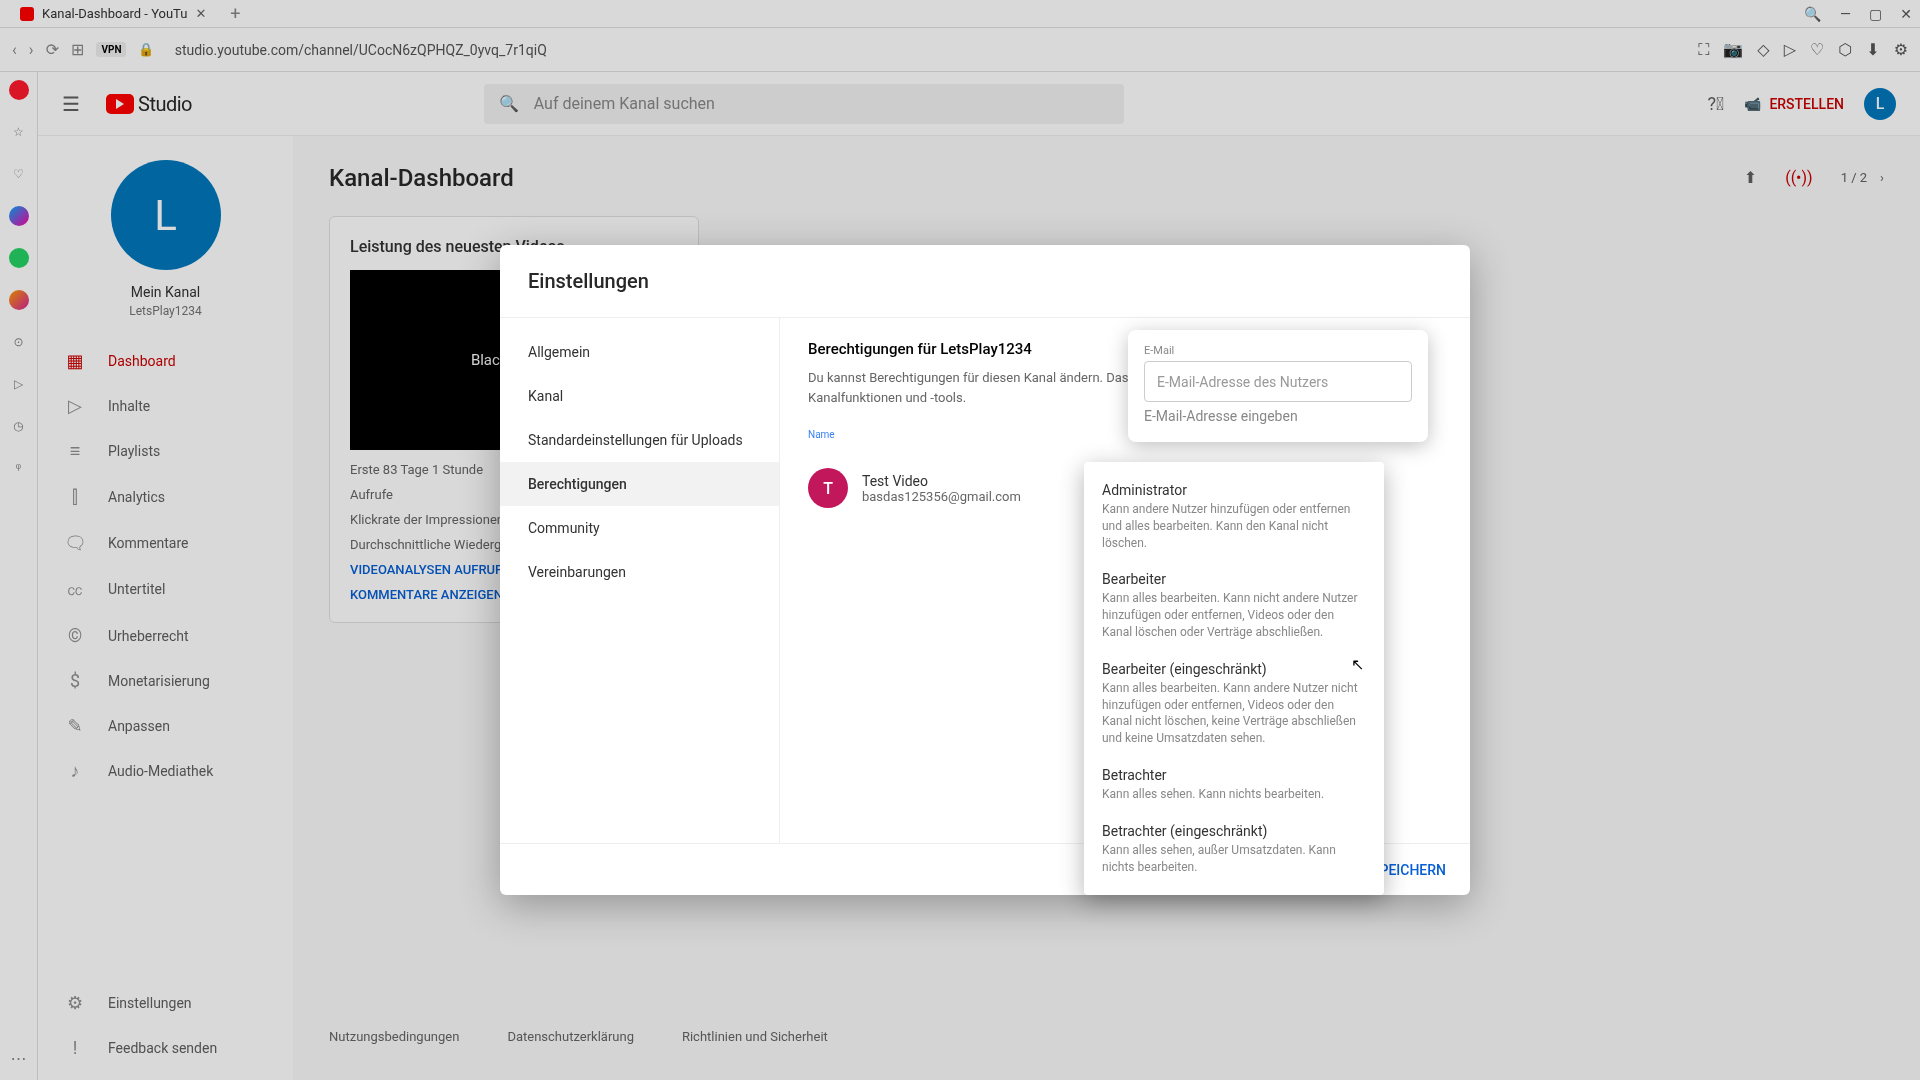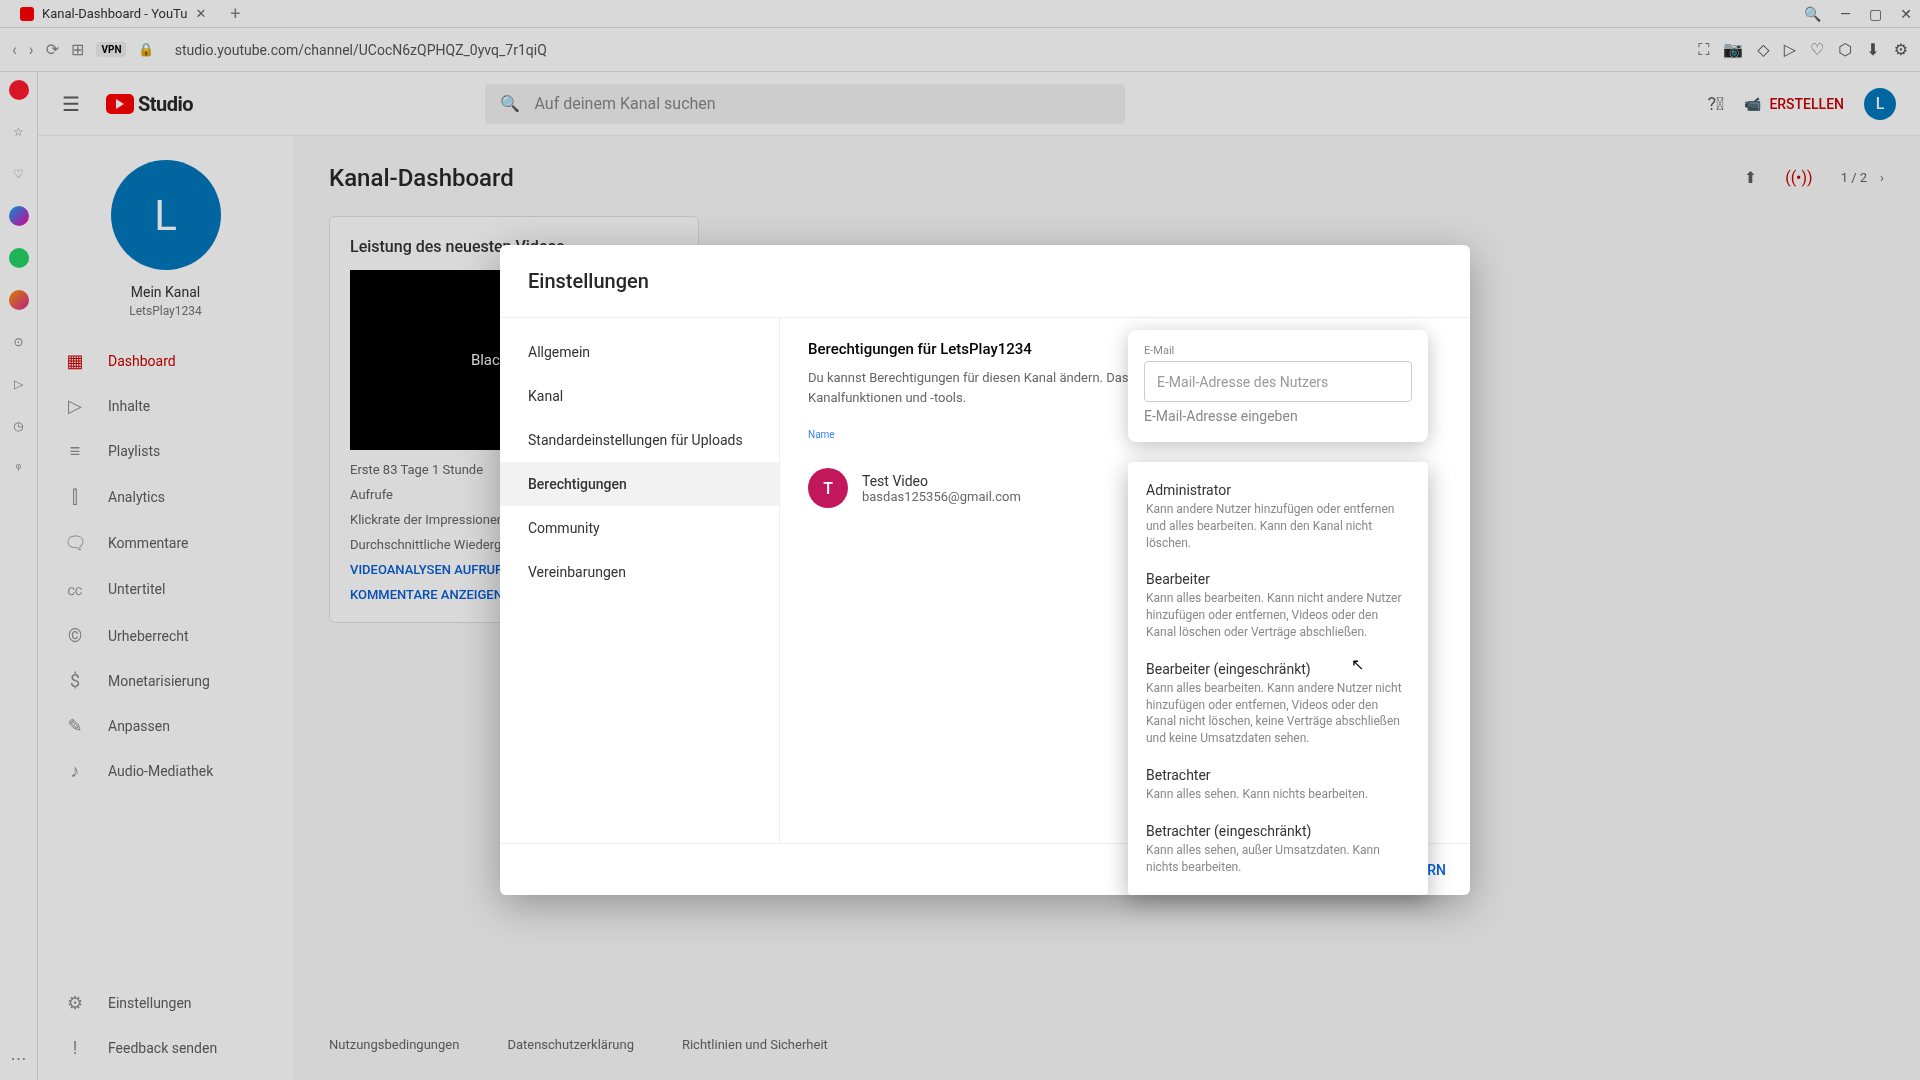--- a/index.html
+++ b/index.html
@@ -27,21 +27,21 @@
 .opera-ico.wa { background:#25d366; }
 .opera-ico.ig { background:linear-gradient(135deg,#f90,#d6249f); }
 .opera-more { margin-top:auto; margin-bottom:12px; color:#888; }
 
 
 .yt-header { position:absolute; left:38px; right:0; top:72px; height:64px; background:#fff; display:flex; align-items:center; padding:0 24px; border-bottom:1px solid #eee; }
 .menu-ico { width:24px; color:#606060; font-size:20px; }
 .logo { display:flex; align-items:center; gap:4px; margin-left:20px; }
 .logo-play { width:28px; height:20px; background:#f00; border-radius:5px; position:relative; }
 .logo-play:after { content:""; position:absolute; left:10px; top:5px; border-left:8px solid #fff; border-top:5px solid transparent; border-bottom:5px solid transparent; }
-.logo-text { font-size:20px; font-weight:700; color:#282828; letter-spacing:-0.5px; }
+.logo-text { font-size:20px; font-weight:400; color:#282828; letter-spacing:-0.5px; }
 .search-box { margin:0 auto; width:640px; height:40px; background:#f1f1f1; border-radius:4px; display:flex; align-items:center; padding:0 16px; color:#888; }
 .search-ico { margin-right:14px; }
 .hdr-right { display:flex; align-items:center; gap:20px; margin-left:auto; }
 .help-ico { color:#606060; font-size:18px; }
 .create-btn { display:flex; align-items:center; gap:8px; color:#c00; font-weight:500; font-size:14px; }
 .avatar { width:32px; height:32px; border-radius:50%; background:#0277bd; color:#fff; display:flex; align-items:center; justify-content:center; font-weight:500; }
 
 
 .yt-nav { position:absolute; left:38px; top:136px; bottom:0; width:255px; background:#fff; padding-top:12px; }
 .channel-box { text-align:center; padding:12px 0 20px; }
@@ -60,21 +60,21 @@
 .cards-row { display:flex; gap:24px; }
 .card { background:#fff; border:1px solid #e0e0e0; border-radius:6px; padding:20px; }
 .card.perf { width:370px; }
 .card-title { font-size:16px; font-weight:500; color:#333; margin-bottom:14px; }
 .thumb { width:100%; height:180px; background:#000; display:flex; align-items:center; justify-content:center; color:#fff; font-size:15px; margin-bottom:12px; }
 .card-line { font-size:13px; color:#666; margin-bottom:10px; }
 .link-blue { color:#065fd4; font-size:13px; font-weight:500; margin-top:10px; display:block; }
 .top-icons { position:absolute; right:36px; top:32px; display:flex; gap:28px; color:#606060; }
 .pager { display:flex; align-items:center; gap:13px; font-size:13px; color:#606060; }
 
-.footer-links { position:absolute; bottom:28px; display:flex; gap:48px; font-size:13px; color:#666; }
+.footer-links { position:absolute; bottom:36px; display:flex; gap:48px; font-size:13px; color:#666; }
 
 
 .overlay { position:absolute; inset:0; background:rgba(0,0,0,0.15); }
 .modal { position:absolute; left:500px; top:245px; width:970px; height:650px; background:#fff; border-radius:6px; box-shadow:0 10px 40px rgba(0,0,0,0.3); display:flex; flex-direction:column; }
 .modal-head { padding:24px 28px; font-size:20px; font-weight:500; color:#282828; }
 .modal-body { flex:1; display:flex; border-top:1px solid #eee; }
 .modal-side { width:280px; border-right:1px solid #eee; padding:12px 0; }
 .mside-item { padding:14px 28px; font-size:14px; color:#333; cursor:pointer; }
 .mside-item.active { background:#f2f2f2; font-weight:500; }
 .modal-content { flex:1; padding:22px 28px; }
@@ -88,21 +88,21 @@
 .modal-foot { padding:16px 24px; text-align:right; border-top:1px solid #eee; }
 .save-btn { color:#065fd4; font-weight:500; font-size:14px; background:none; border:none; }
 
 
 .invite-pop { position:absolute; left:1128px; top:330px; width:300px; background:#fff; border-radius:8px; box-shadow:0 4px 20px rgba(0,0,0,0.25); padding:14px 16px 18px; }
 .float-label { font-size:11px; color:#888; }
 .email-field { border:1px solid #ccc; border-radius:4px; padding:10px 12px; margin-top:4px; }
 .email-ph { color:#999; font-size:14px; }
 .hint { font-size:14px; color:#888; margin-top:6px; }
 
-.role-dd { position:absolute; left:1128px; top:462px; width:300px; background:#fff; border-radius:4px; box-shadow:0 6px 24px rgba(0,0,0,0.3); padding:10px 0; }
+.role-dd { position:absolute; left:1084px; top:462px; width:300px; background:#fff; border-radius:4px; box-shadow:0 6px 24px rgba(0,0,0,0.3); padding:10px 0; }
 .role-opt { padding:10px 18px; cursor:pointer; }
 .role-t { font-size:14px; color:#333; margin-bottom:3px; }
 .role-d { font-size:12px; color:#888; line-height:1.4; }
 
 .cursor { position:absolute; left:1351px; top:655px; font-size:16px; color:#000; pointer-events:none; z-index:999; }
 </style>
 </head>
 <body>
 
 <div class="browser-top">

